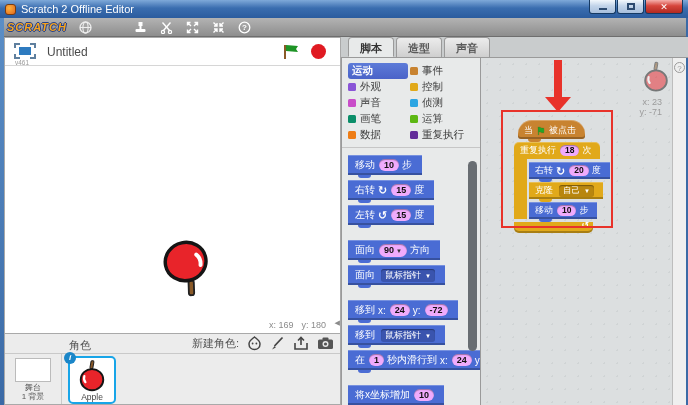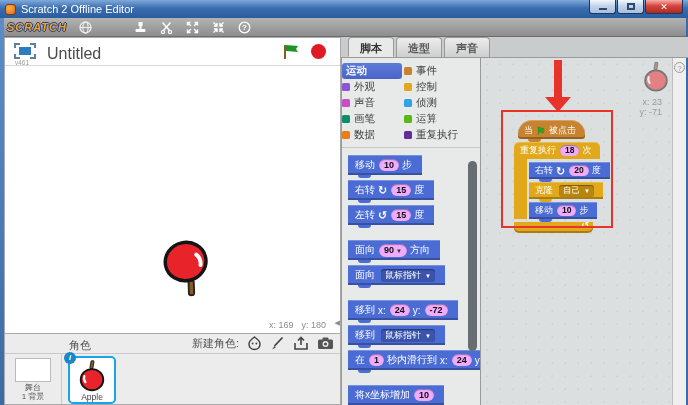--- a/index.html
+++ b/index.html
@@ -37,21 +37,21 @@
   
   .wb-left  { position:absolute; left:0; top:18px; width:4px;  height:387px; background:linear-gradient(#5b8ec6,#3b6aa6); }
   .wb-right { position:absolute; right:0; top:18px; width:2px; height:387px; background:#3b6aa6; }
 
   
   .stage-panel { position:absolute; left:4px; top:37px; width:337px; height:297px;
     background:#fff; border:1px solid #a9a9a9; }
   .stage-header { position:relative; height:28px; border-bottom:1px solid #d6d6d6; }
   .fs-icon { position:absolute; left:9px; top:5px; }
   .version { position:absolute; left:10px; top:21px; font-size:6.5px; color:#9a9a9a; }
-  .project-name { position:absolute; left:42px; top:7px; font-size:16px; color:#4a4a4a; }
+  .project-name { position:absolute; left:42px; top:7px; font-size:12px; color:#4a4a4a; }
   .flag-btn { position:absolute; right:40px; top:5px; }
   .stop-btn { position:absolute; right:14px; top:6px; width:15px; height:15px;
     border-radius:50%; background:#e01a22; }
   .stage-canvas { position:relative; height:253px; background:#fff; overflow:hidden; }
   .stage-apple { position:absolute; left:154px; top:173px; width:56px; height:58px;
     transform:rotate(168deg); }
   .stage-footer { position:relative; height:13px; font-size:9px; color:#8b8b8b; }
   .mouse-pos { position:absolute; right:14px; top:1px; }
   .mouse-pos span { margin-left:8px; }
   .collapse-handle { position:absolute; right:0px; top:0px; font-size:7px; color:#8b8b8b; }
@@ -82,21 +82,21 @@
     background:#c9cccd; border-bottom:1px solid #9a9a9a; display:flex; align-items:flex-end;
     padding-left:7px; }
   .tab { height:20px; padding:3px 11px; font-size:11px; color:#5a5a5a; margin-right:2px;
     border:1px solid #9a9a9a; border-bottom:none; border-radius:4px 4px 0 0;
     background:linear-gradient(#ececec,#cfcfcf);font-weight:bold; }
   .tab.active { background:#e8eaea; color:#333; border-bottom:1px solid #e8eaea; }
 
   
   .palette-pane { position:absolute; left:341px; top:58px; width:139px; height:347px;
     background:#e8eaea; border-left:1px solid #9a9a9a; overflow:hidden; }
-  .categories { padding:5px 0 4px 0; border-bottom:1px solid #c6c6c6; display:flex; }
+  .categories { padding:5px 0 4px 6px; border-bottom:1px solid #c6c6c6; display:flex; }
   .cat-col { width:62px; }
   .cat-item { display:flex; align-items:center; height:16px; font-size:10.5px; color:#3c3c3c; }
   .cat-sq { width:8px; height:8px; border-radius:1.5px; margin-right:4px; }
   .cat-item.sel { background:linear-gradient(#5d7bd8,#4a63c8); border-radius:3px; color:#fff;
     width:60px; padding-left:4px; font-weight:bold; }
   .blocks { padding:7px 0 0 6px; white-space:nowrap; }
   .pal-scrollbar { position:absolute; right:3px; top:103px; width:9px; height:190px;
     background:#686d72; border-radius:5px; }
 
   

